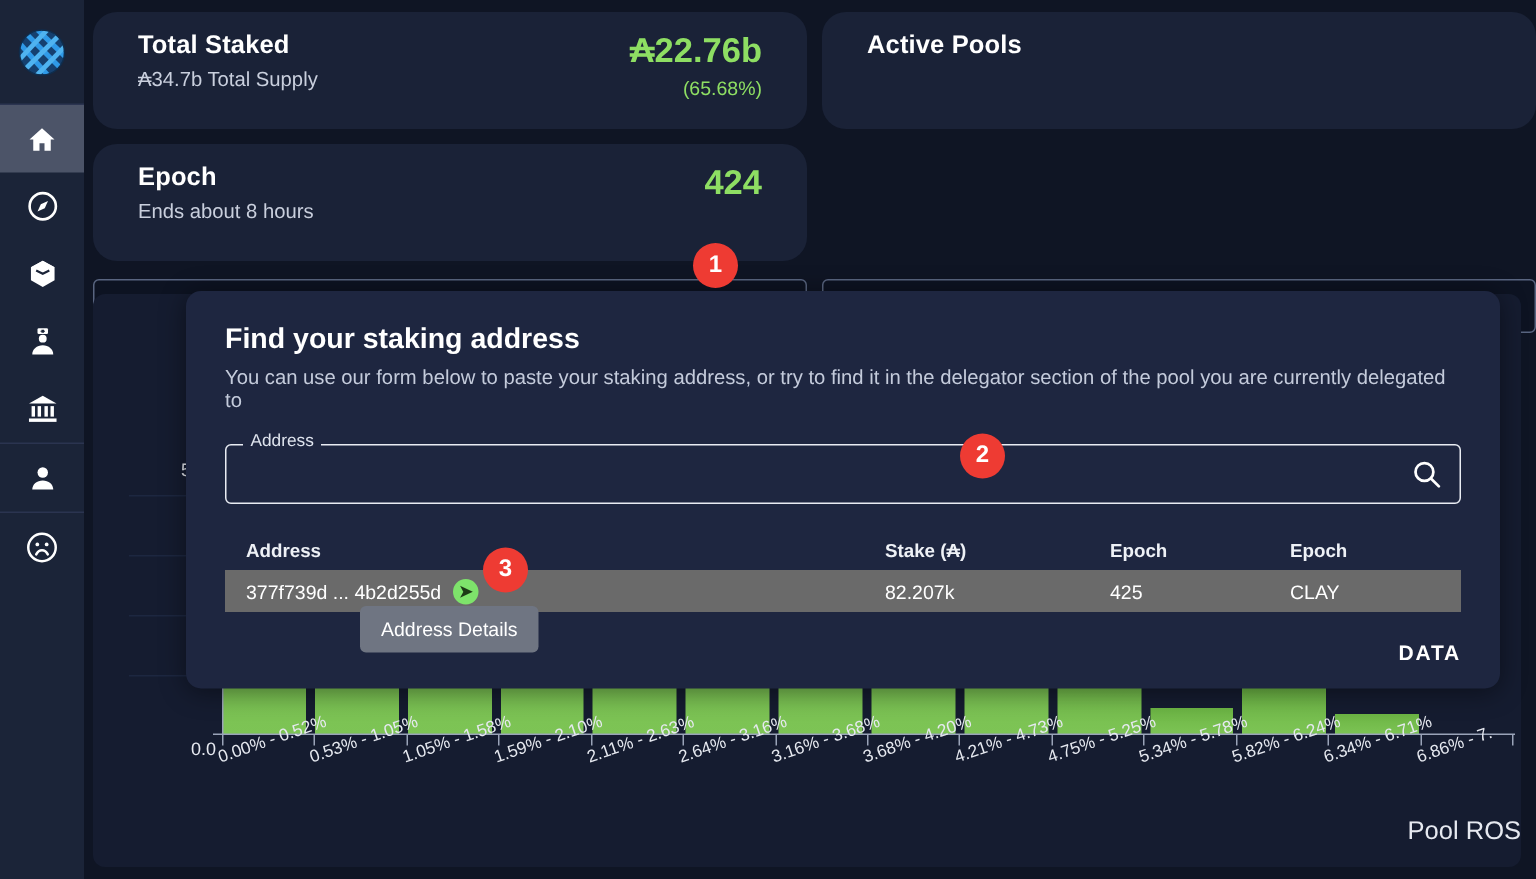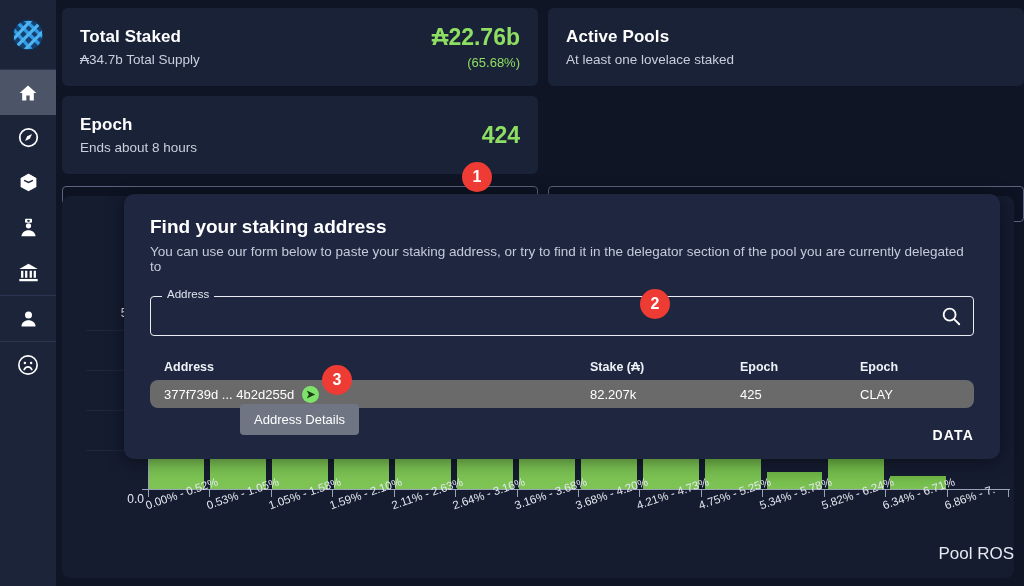--- a/index.html
+++ b/index.html
@@ -39,24 +39,24 @@
     position: relative;
     width: 968px; height: 586px;
     background: #0f1524;
     padding: 8px 0 0 6px;
   }
 
   
   .cards-row { display: flex; gap: 10px; padding: 0 0 0 0; }
   .card {
     background: #1a2237;
-    border-radius: 6px;
+    border-radius: 16px;
     height: 78px;
-    padding: 12px 18px;
-    display: flex; align-items: center; justify-content: space-between;
+    padding: 12px 30px;
+    display: flex; justify-content: space-between;
   }
   .card.left { width: 476px; }
   .card.right { width: 476px; }
   .card-titles { display: flex; flex-direction: column; gap: 5px; }
   .card-title { color: #ffffff; font-size: 17px; font-weight: bold; letter-spacing: .1px; }
   .card-sub { color: #c9cfdd; font-size: 13.5px; }
   .card-values { display: flex; flex-direction: column; align-items: flex-end; gap: 4px; }
   .card-value { color: #8ede63; font-size: 23px; font-weight: bold; }
   .card-pct { color: #8ede63; font-size: 13px; }
   .badge {
@@ -165,21 +165,21 @@
   .res-head {
     display: flex; align-items: center;
     height: 26px;
     color: #eef1f6; font-size: 12.5px; font-weight: bold;
   }
   .res-row {
     display: flex; align-items: center;
     height: 28px;
     background: #6a6a6a;
     color: #ffffff; font-size: 13px;
-    border-radius: 8px;
+    border-radius: 0;
   }
   .c-addr { width: 440px; padding-left: 14px; display: flex; align-items: center; gap: 8px; }
   .c-stake { width: 150px; }
   .c-epoch { width: 120px; }
   .c-pool { width: 110px; }
   .go-circle {
     width: 17px; height: 17px; border-radius: 50%;
     background: #7ee36b; color: #1d3a16;
     display: flex; align-items: center; justify-content: center;
     font-size: 11px; font-weight: bold;
@@ -308,21 +308,20 @@
         </div>
         <div class="card-values">
           <div class="card-value">₳22.76b</div>
           <div class="card-pct">(65.68%)</div>
         </div>
       </div>
 
       <div class="card right">
         <div class="card-titles">
           <div class="card-title">Active Pools</div>
-          <div class="card-sub">At least one lovelace staked</div>
         </div>
       </div>
     </div>
 
     <div class="cards-row epoch-row">
       <div class="card epoch">
         <div class="card-titles">
           <div class="card-title">Epoch</div>
           <div class="card-sub">Ends about 8 hours</div>
         </div>

